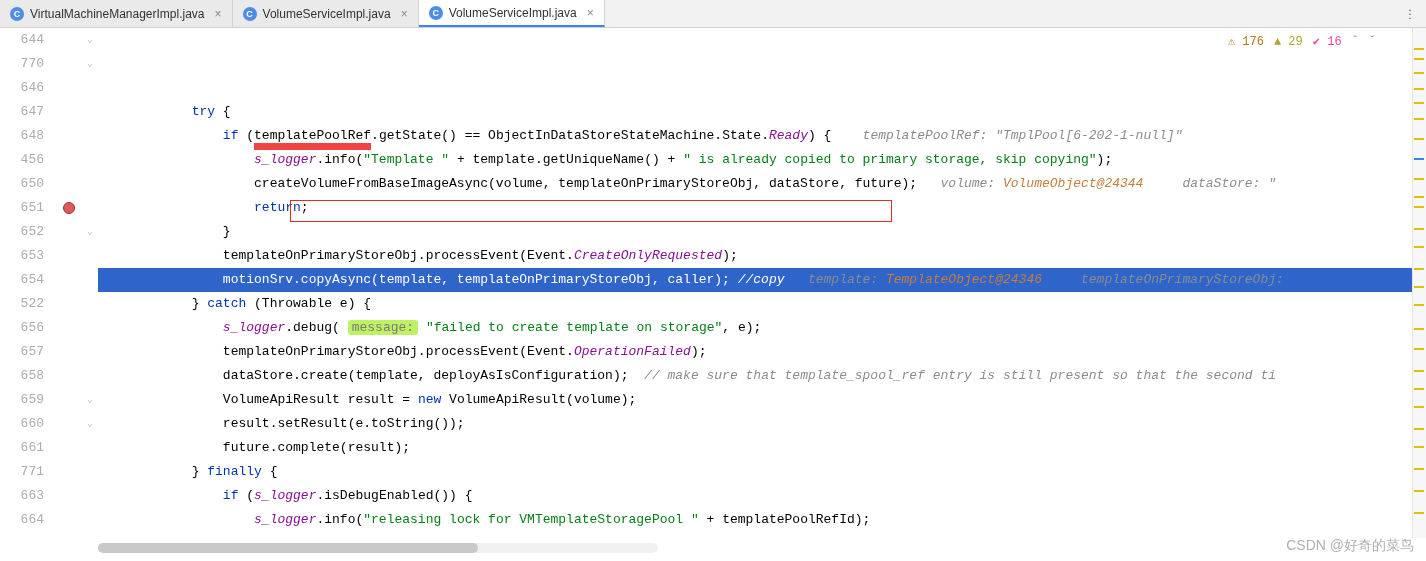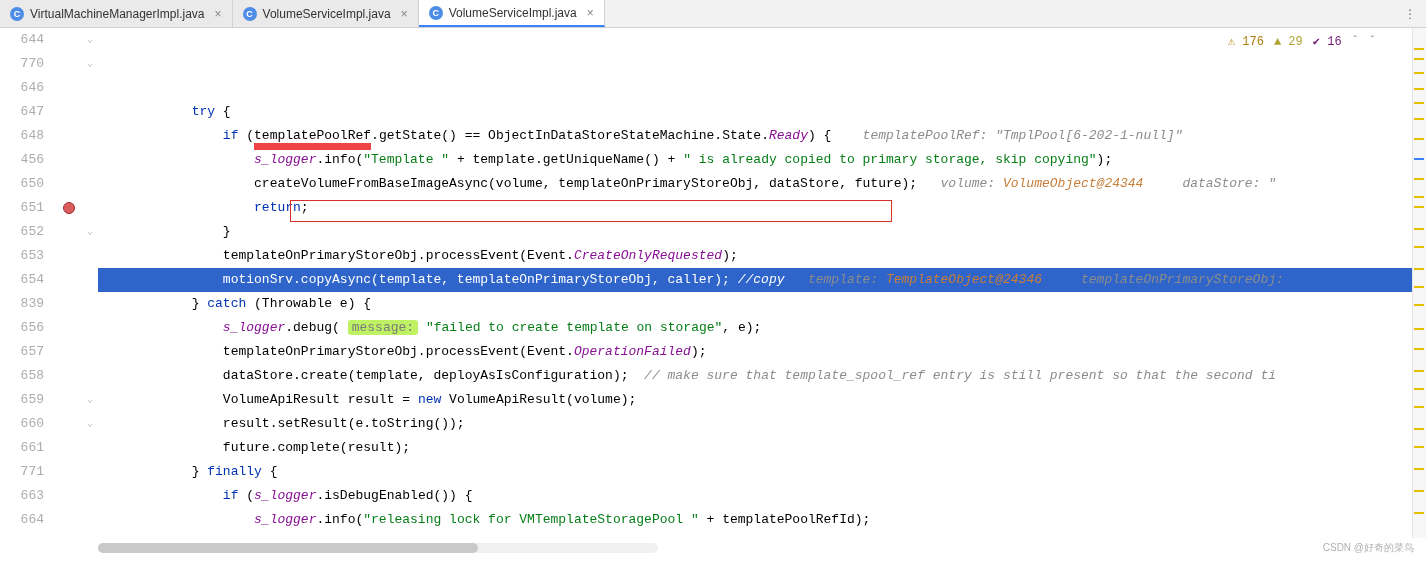--- a/index.html
+++ b/index.html
@@ -27,27 +27,27 @@
   .str { color: #067d17; }
   .fld { color: #871094; font-style: italic; }
   .cmt { color: #8c8c8c; font-style: italic; }
   .hint { color: #8c8c8c; font-style: italic; }
   .hinto { color: #c77d3b; font-style: italic; }
   .hintbg { background: #bef264; color: #7a7a7a; padding: 0 4px; border-radius: 3px; font-style: normal; }
   .uline { border-bottom: 7px solid #ef4444; }
   .insp { position: absolute; top: 6px; right: 50px; display: flex; gap: 10px; font-size: 12px; align-items: center; }
   .insp .w { color: #b07d12; }
   .insp .w2 { color: #b0a330; }
-  .insp .g { color: #701a75; }
+  .insp .g { color: #ec4899; }
   .insp .nav { color: #888; cursor: pointer; }
   .stripe { position: absolute; right: 0; top: 28px; width: 14px; height: 510px; background: #f7f7f7; border-left: 1px solid #e5e5e5; }
   .mark { position: absolute; right: 2px; width: 10px; height: 2px; }
   .hscroll { position: absolute; bottom: 8px; left: 98px; width: 560px; height: 10px; background: #f0f0f0; border-radius: 5px; }
   .hscroll .thumb { position: absolute; left: 0; width: 380px; height: 10px; background: #c9c9c9; border-radius: 5px; }
-  .watermark { position: absolute; right: 12px; bottom: 6px; color: rgba(120,120,120,.6); font-size: 10px; font-family: Arial,sans-serif; margin-top: 43px; }
+  .watermark { position: absolute; right: 12px; bottom: 6px; color: rgba(120,120,120,.6); font-size: 14px; font-family: Arial,sans-serif; margin-top: 43px; }
 </style>
 </head>
 <body>
 
 <div class="tabs">
   <div id="tabhost" style="display: contents;"><div class="tab">
         <span class="tab-icon">C</span>
         <span>VirtualMachineManagerImpl.java</span>
         <span class="tab-close">×</span>
       </div><div class="tab">
@@ -68,21 +68,21 @@
       <div class="ln">770</div>
       <div class="ln">646</div>
       <div class="ln">647</div>
       <div class="ln">648</div>
       <div class="ln">456</div>
       <div class="ln">650</div>
       <div class="ln">651</div>
       <div class="ln">652</div>
       <div class="ln">653</div>
       <div class="ln">654</div>
-      <div class="ln">839</div>
+      <div class="ln">522</div>
       <div class="ln">656</div>
       <div class="ln">657</div>
       <div class="ln">658</div>
       <div class="ln">659</div>
       <div class="ln">660</div>
       <div class="ln">661</div>
       <div class="ln">771</div>
       <div class="ln">663</div>
       <div class="ln">664</div>
     </div>

